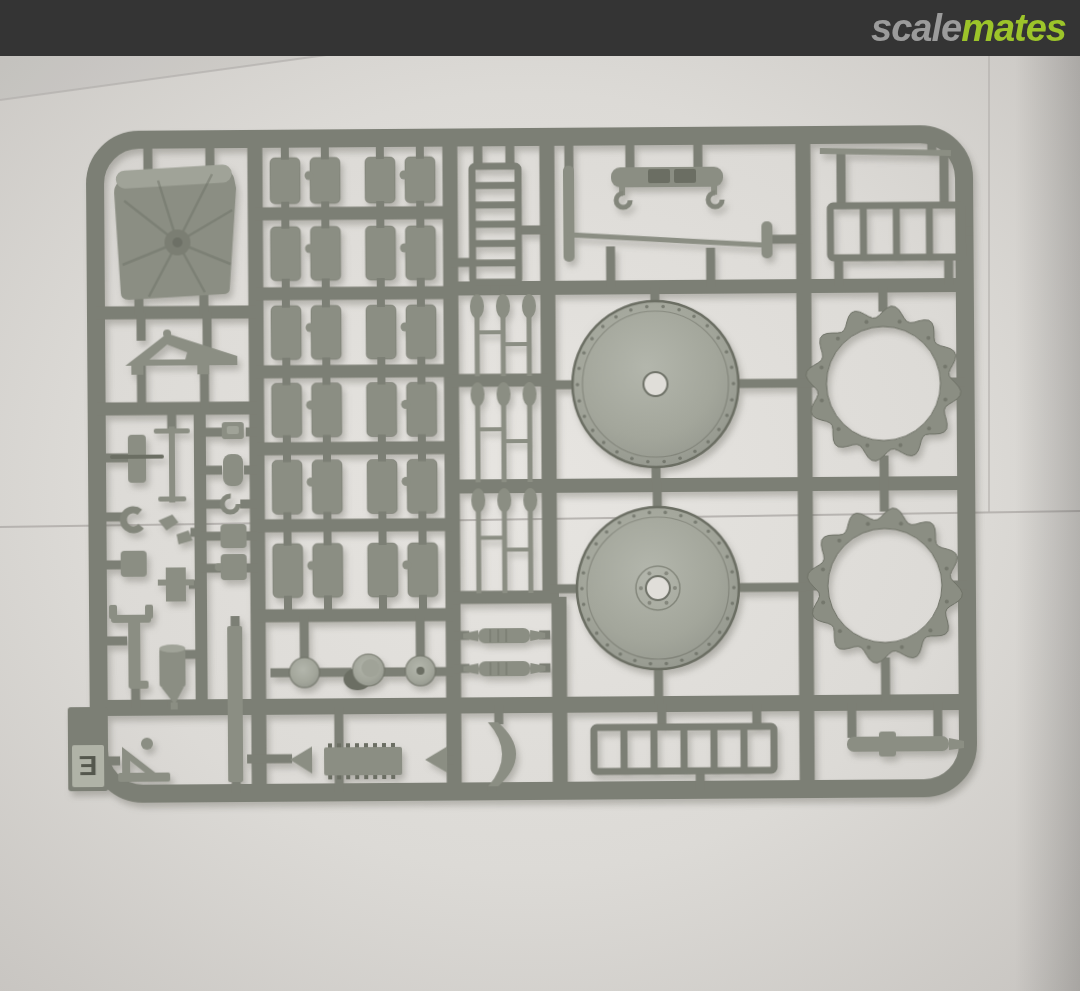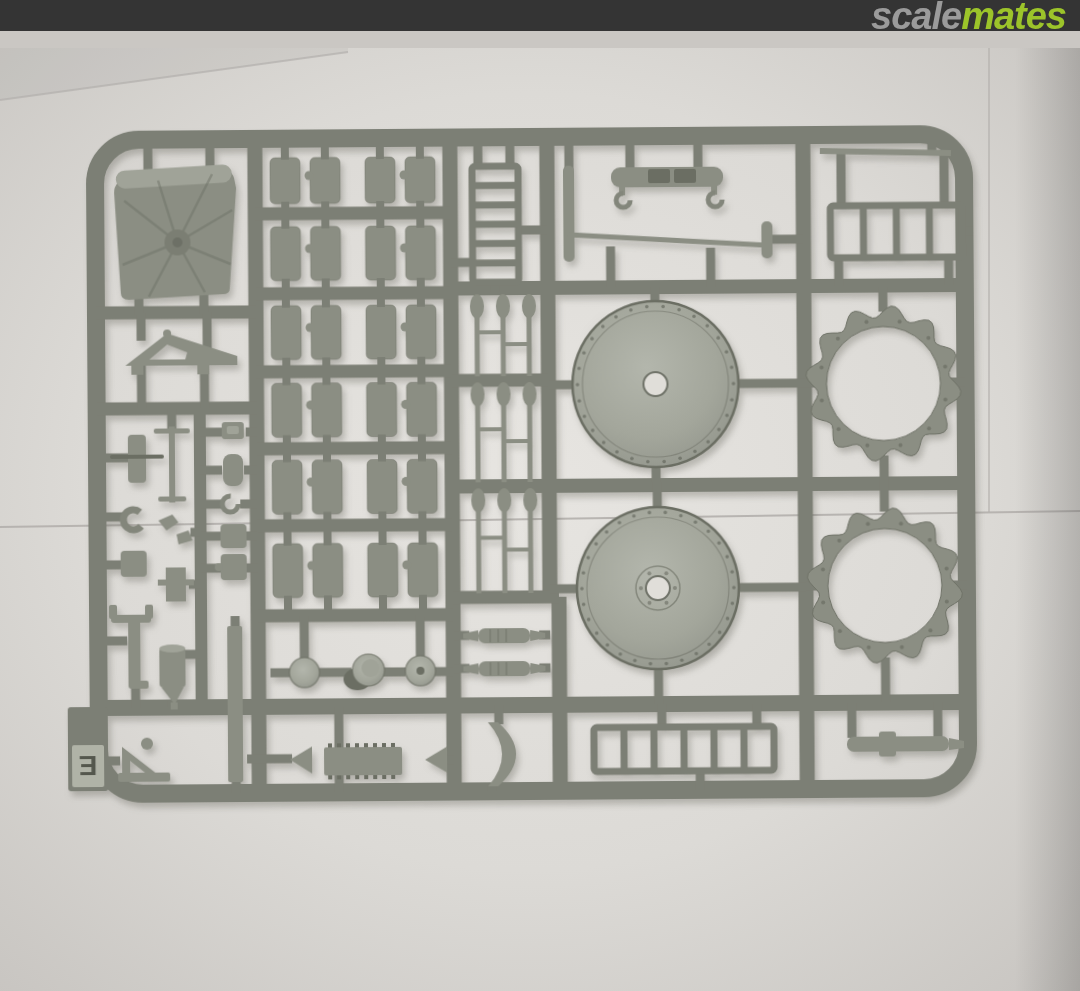--- a/index.html
+++ b/index.html
@@ -1,18 +1,18 @@
 <!DOCTYPE html>
 <html style="--topbar: #343434; --logo-scale: #9b9b9b; --logo-mates: #9cc42a; --backdrop: #cac7c3; --paper-center: #e7e5e1; --runner: #7c7f75; --plastic: #8b8e83; --plastic-light: #a0a398; --plastic-dark: #6b6e63; --seam: #b2afac; --letter: #54574d;"><head>
 <meta charset="utf-8">
 <style>
   html,body{margin:0;padding:0;background:#888;}
   .stage{position:relative;width:1080px;height:991px;overflow:hidden;
          font-family:"Liberation Sans", sans-serif;background:var(--backdrop);}
-  .topbar{position:absolute;left:0;top:0;width:1080px;height:31px;
+  .topbar{position:absolute;left:0;top:0;width:1080px;height:56px;
           background:var(--topbar);z-index:5;display:flex;align-items:center;justify-content:flex-end;}
   .logo{padding-right:14px;font-style:italic;font-weight:bold;font-size:38px;
         letter-spacing:-1px;line-height:48px;cursor:pointer;user-select:none;}
   .lg-a{color:var(--logo-scale);}
   .lg-b{color:var(--logo-mates);}
   svg{position:absolute;left:0;top:0;}
   .frame{stroke:var(--runner);fill:none;stroke-width:18;}
   .runner{stroke:var(--runner);fill:none;}
   .gate{stroke:var(--runner);fill:none;stroke-width:9;}
   .gfill{fill:var(--runner);}

